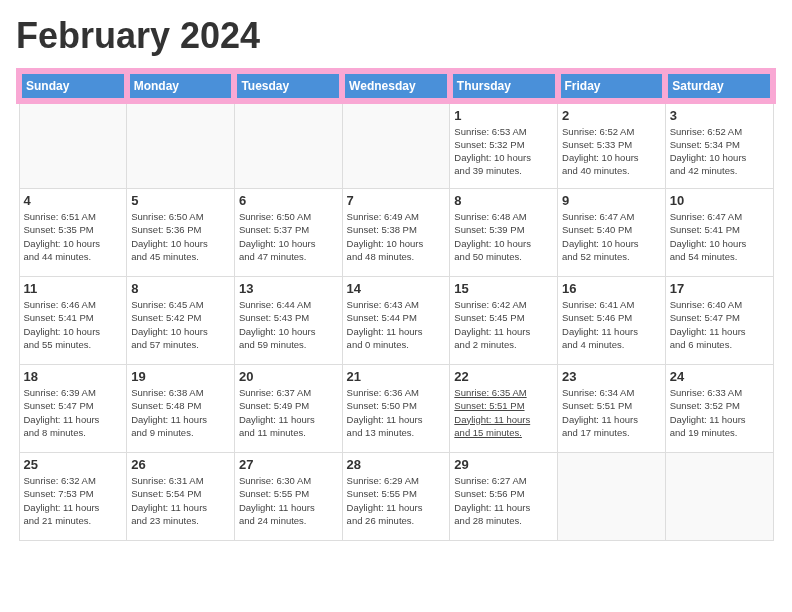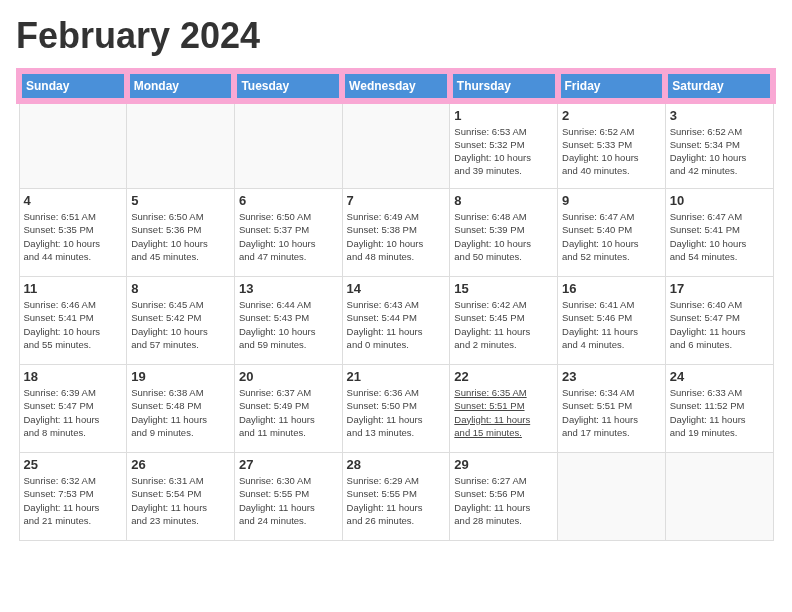--- a/index.html
+++ b/index.html
@@ -287,21 +287,21 @@
         <td>
           <span class="day-num">23</span>
           <div class="day-info" style="white-space: pre-line;">Sunrise: 6:34 AM
 Sunset: 5:51 PM
 Daylight: 11 hours
 and 17 minutes.</div>
         </td>
         <td>
           <span class="day-num">24</span>
           <div class="day-info" style="white-space: pre-line;">Sunrise: 6:33 AM
-Sunset: 11:52 PM
+Sunset: 3:52 PM
 Daylight: 11 hours
 and 19 minutes.</div>
         </td>
       </tr>
       <tr>
         <td>
           <span class="day-num">25</span>
           <div class="day-info" style="white-space: pre-line;">Sunrise: 6:32 AM
 Sunset: 7:53 PM
 Daylight: 11 hours

